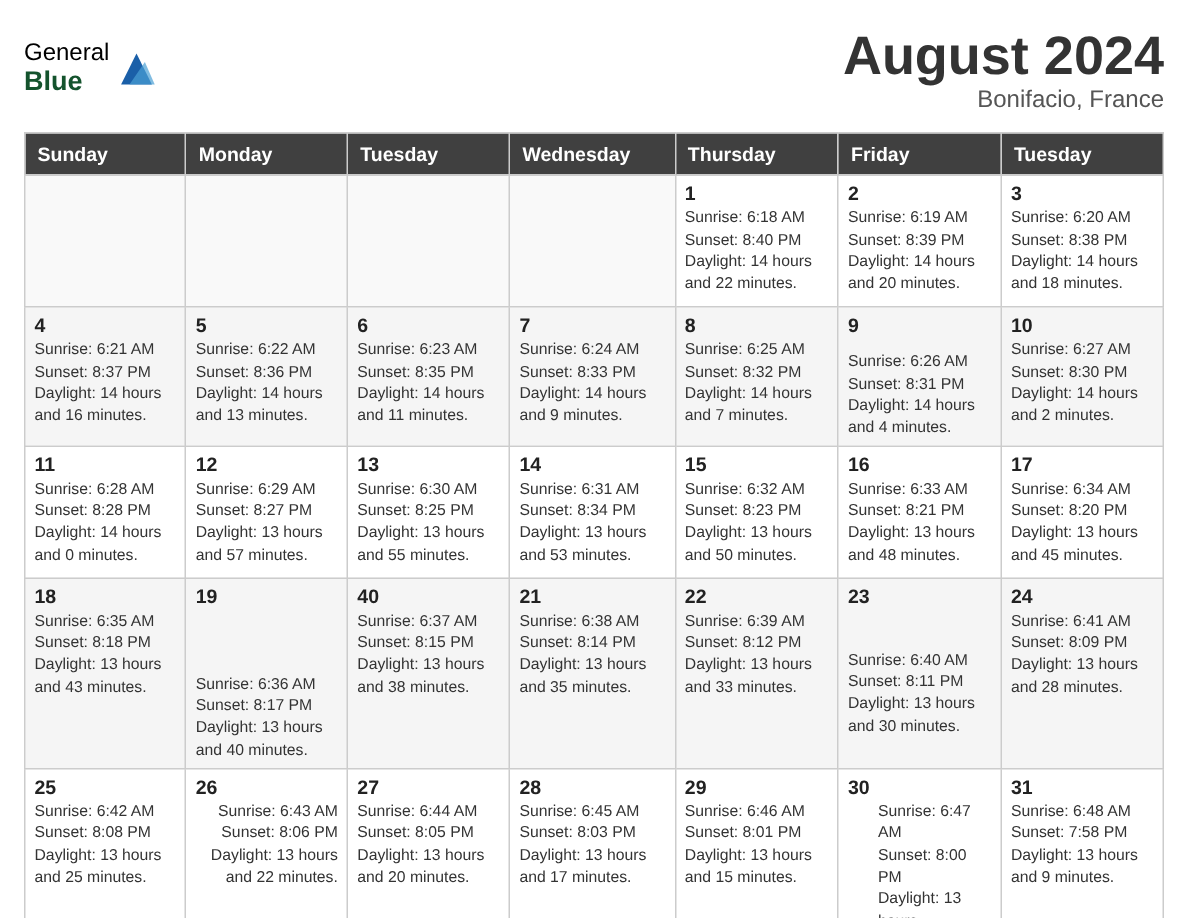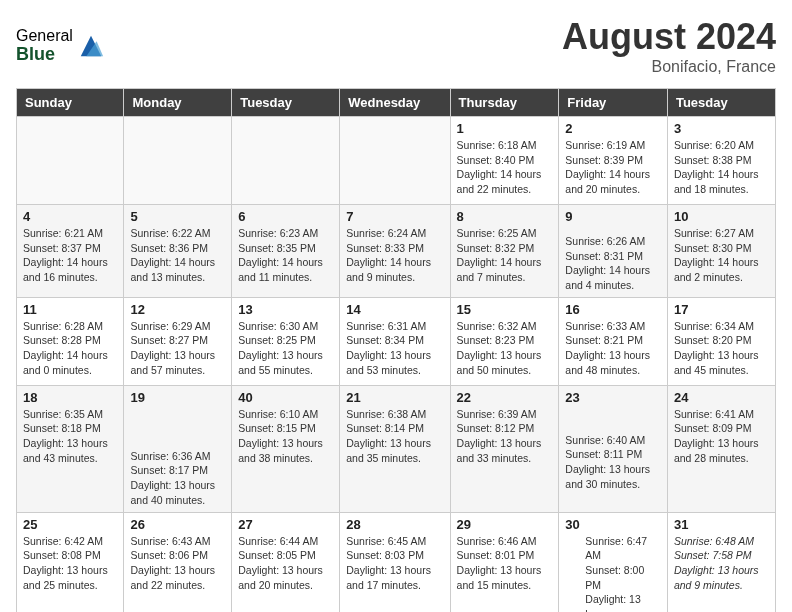--- a/index.html
+++ b/index.html
@@ -261,21 +261,21 @@
         </td>
         <td>
           <div class="day-number">19</div>
           <div class="day-info" style="white-space: pre-line; margin-top: 44px;">Sunrise: 6:36 AM
 Sunset: 8:17 PM
 Daylight: 13 hours
 and 40 minutes.</div>
         </td>
         <td>
           <div class="day-number">40</div>
-          <div class="day-info" style="white-space: pre-line;">Sunrise: 6:10 AM
+          <div class="day-info" style="white-space: pre-line;">Sunrise: 6:37 AM
 Sunset: 8:15 PM
 Daylight: 13 hours
 and 38 minutes.</div>
         </td>
         <td>
           <div class="day-number">21</div>
           <div class="day-info" style="white-space: pre-line;">Sunrise: 6:38 AM
 Sunset: 8:14 PM
 Daylight: 13 hours
 and 35 minutes.</div>
@@ -305,21 +305,21 @@
       <tr>
         <td>
           <div class="day-number">25</div>
           <div class="day-info" style="white-space: pre-line;">Sunrise: 6:42 AM
 Sunset: 8:08 PM
 Daylight: 13 hours
 and 25 minutes.</div>
         </td>
         <td>
           <div class="day-number">26</div>
-          <div class="day-info" style="white-space: pre-line;">Sunrise: 6:43 AM
+          <div class="day-info" style="white-space: pre-line; text-align: right;">Sunrise: 6:43 AM
 Sunset: 8:06 PM
 Daylight: 13 hours
 and 22 minutes.</div>
         </td>
         <td>
           <div class="day-number">27</div>
           <div class="day-info" style="white-space: pre-line;">Sunrise: 6:44 AM
 Sunset: 8:05 PM
 Daylight: 13 hours
 and 20 minutes.</div>
@@ -340,20 +340,20 @@
         </td>
         <td>
           <div class="day-number">30</div>
           <div class="day-info" style="white-space: pre-line; margin-left: 20px;">Sunrise: 6:47 AM
 Sunset: 8:00 PM
 Daylight: 13 hours
 and 12 minutes.</div>
         </td>
         <td>
           <div class="day-number">31</div>
-          <div class="day-info" style="white-space: pre-line; font-style: italic;">Sunrise: 6:48 AM
+          <div class="day-info" style="white-space: pre-line;">Sunrise: 6:48 AM
 Sunset: 7:58 PM
 Daylight: 13 hours
 and 9 minutes.</div>
         </td>
       </tr>
     </tbody>
 </table>
 
 </body></html>

